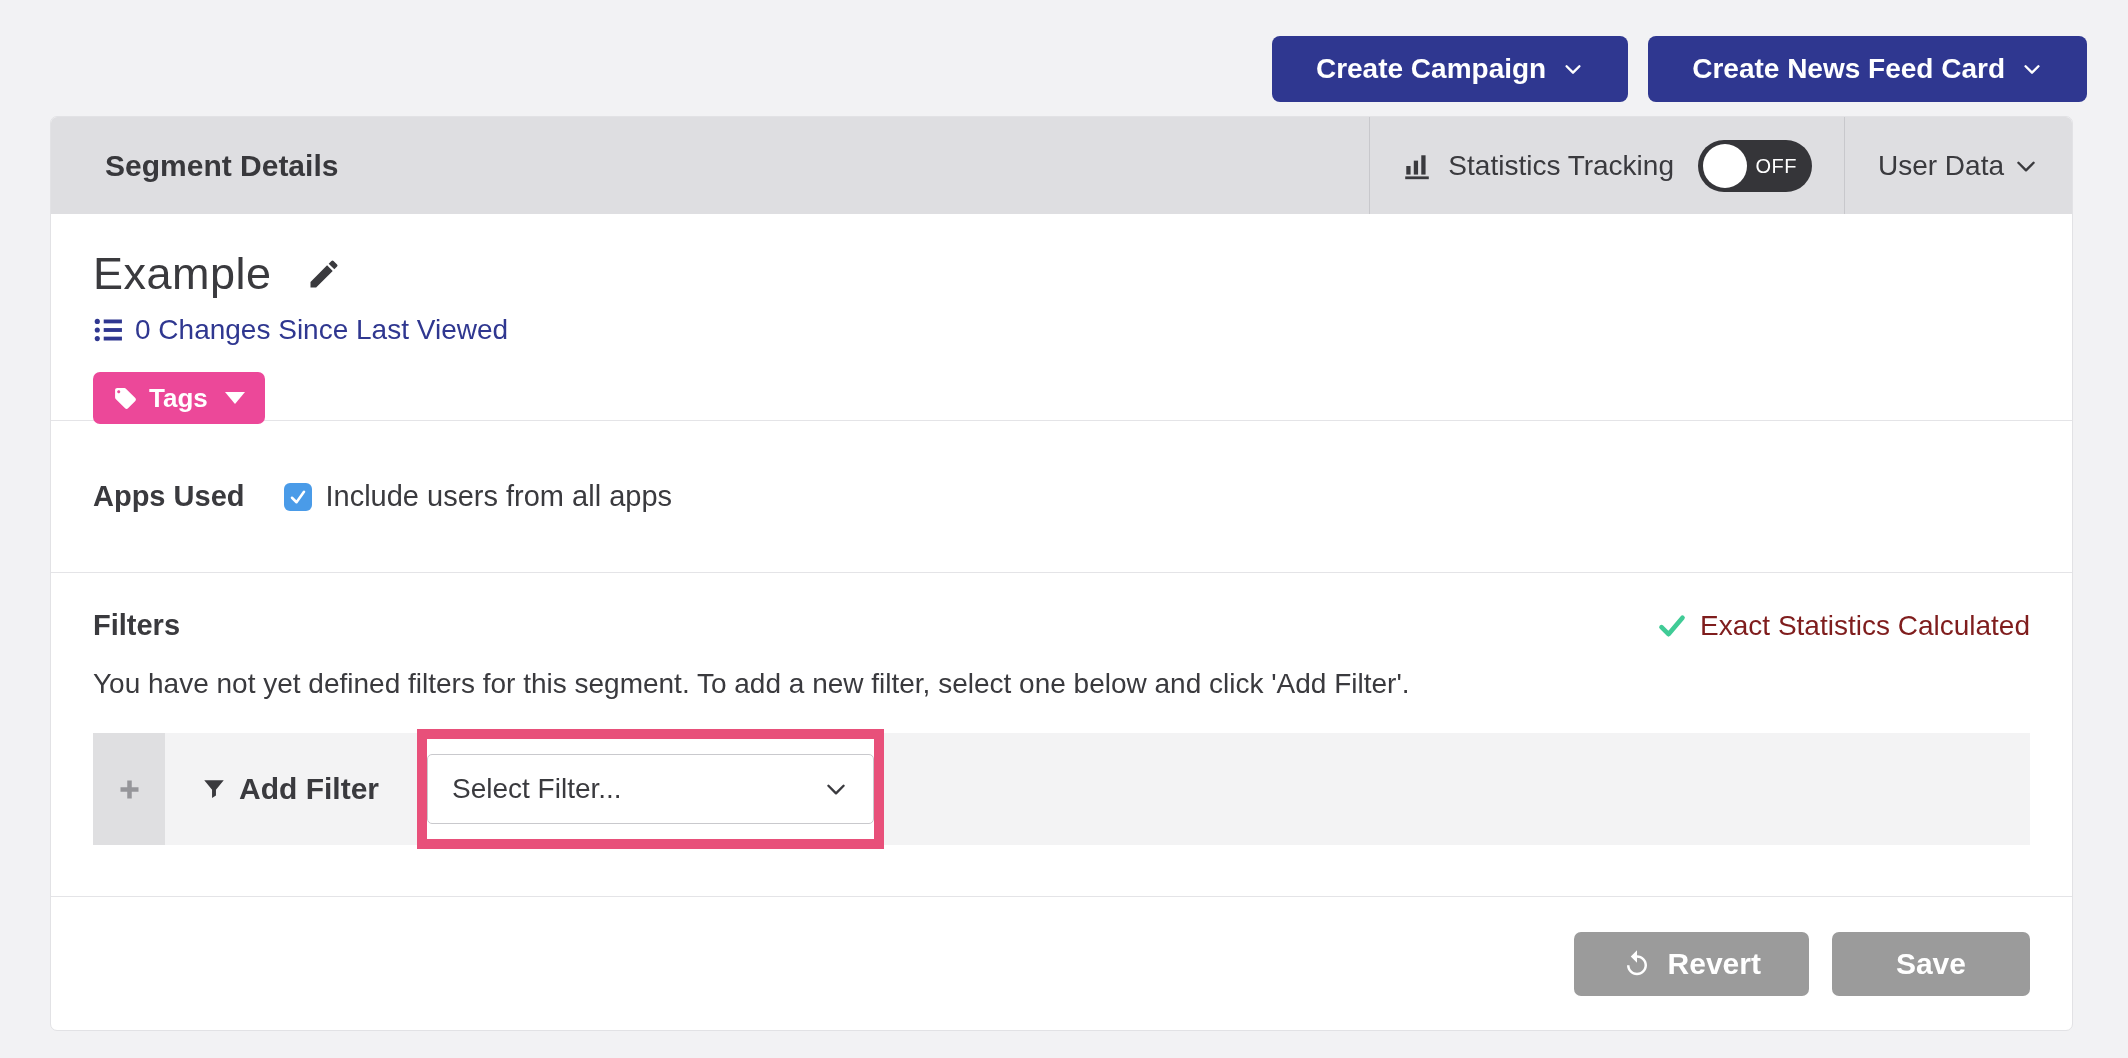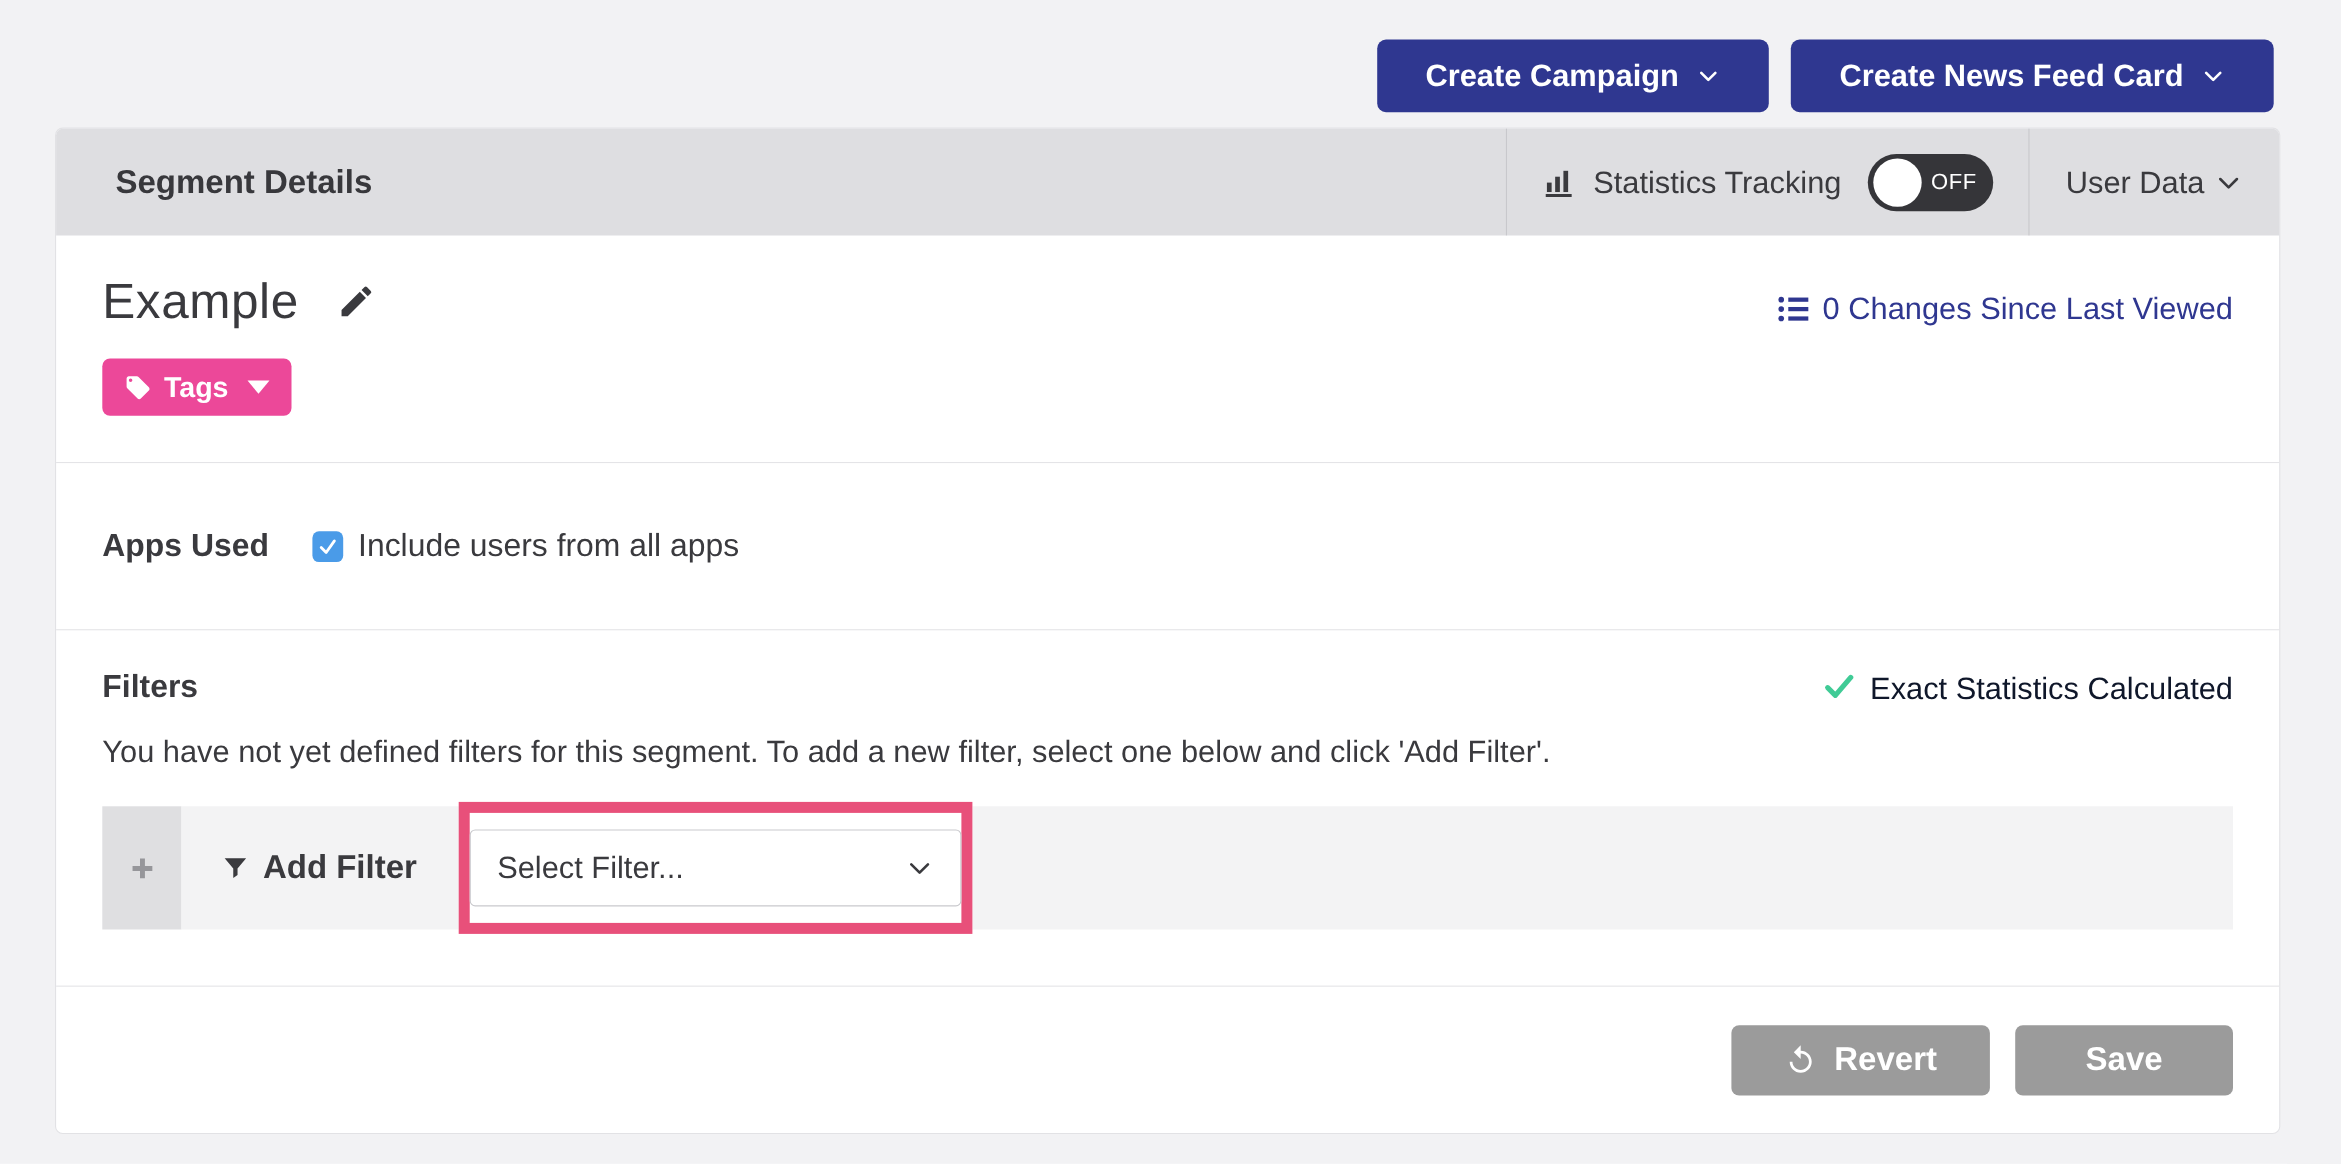--- a/index.html
+++ b/index.html
@@ -8,21 +8,21 @@
     background:#f2f2f4;
     font-family:"Liberation Sans", sans-serif;
     color:#3a3a3e;
     position:relative;
     overflow:hidden;
   }
   svg { display:block; }
 
   
   .top-actions {
-    position:absolute; top:36px; right:61px;
+    position:absolute; top:36px; right:41px;
     display:flex; gap:20px;
   }
   .btn-primary {
     background:#2f3790; color:#fff;
     border:none; border-radius:8px;
     height:66px; padding:0 44px;
     font-family:"Liberation Sans", sans-serif;
     font-size:28px; font-weight:bold;
     display:flex; align-items:center; gap:16px;
     cursor:pointer;
@@ -77,21 +77,21 @@
     display:flex; align-items:center; justify-content:center;
     gap:9px; cursor:pointer;
   }
   .user-data-label { font-size:28px; color:#3a3a3e; }
 
   
   .section { padding:0 42px; border-bottom:1px solid #e4e4e7; }
 
   
   .sec-name { height:207px; padding-top:34px; }
-  .name-row { display:flex; justify-content:space-between; align-items:center; }
+  .name-row { display:flex; justify-content:space-between; align-items:flex-start;flex-direction:column; }
   .seg-title-wrap { display:flex; align-items:center; gap:30px; }
   .seg-title { font-size:45px; font-weight:normal; color:#3a3a3e; letter-spacing:.5px; }
   .edit-btn { background:none; border:none; cursor:pointer; padding:4px; }
   .changes-link {
     display:flex; align-items:center; gap:12px;
     color:#2f3790; font-size:28px; text-decoration:none;
     margin-top:14px; cursor:pointer;
   }
   .tags-btn {
     margin-top:26px;
@@ -117,21 +117,21 @@
     width:28px; height:28px; border-radius:6px;
     background:#4a9be8;
     display:flex; align-items:center; justify-content:center;
   }
   .checkbox-label { font-size:29px; color:#3a3a3e; }
 
   
   .sec-filters { height:324px; padding-top:36px; }
   .filters-head { display:flex; justify-content:space-between; align-items:center; }
   .filters-label { font-size:29px; font-weight:bold; color:#3a3a3e; }
-  .filters-status { display:flex; gap:14px; color:#0f172a; font-size:28px; }
+  .filters-status { display:flex; align-items:center; gap:14px; color:#7f1d1d; font-size:28px; }
   .filters-desc { font-size:28px; color:#3a3a3e; margin-top:26px; }
   .filter-row {
     margin-top:33px; height:112px;
     display:flex; align-items:stretch;
   }
   .plus-col {
     flex:0 0 72px; background:#dfdfe1;
     display:flex; align-items:center; justify-content:center;
     border:none; cursor:pointer;
   }

